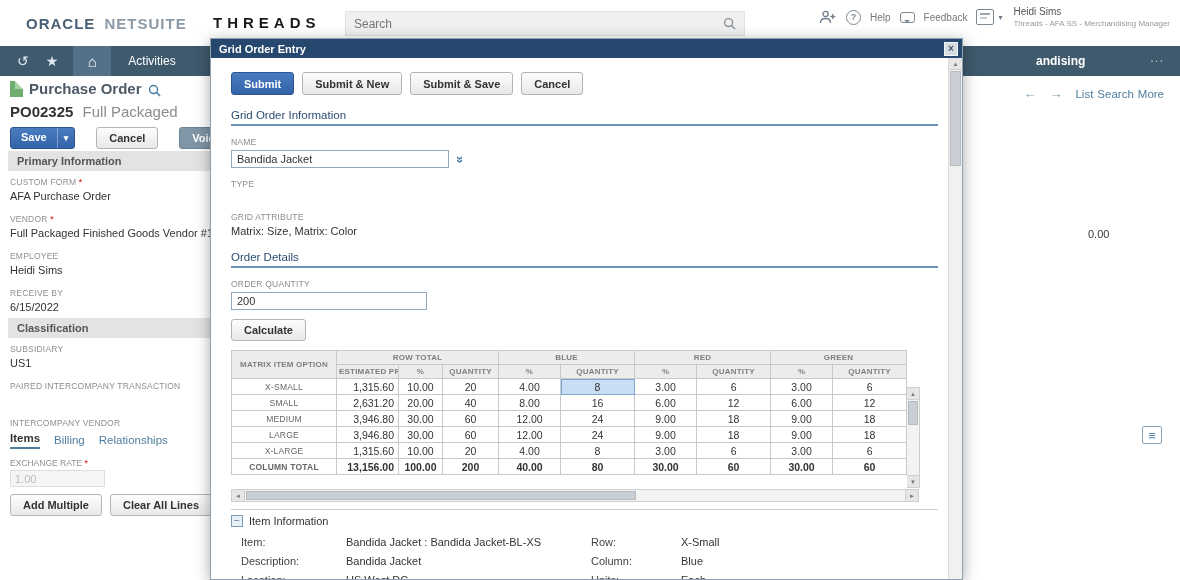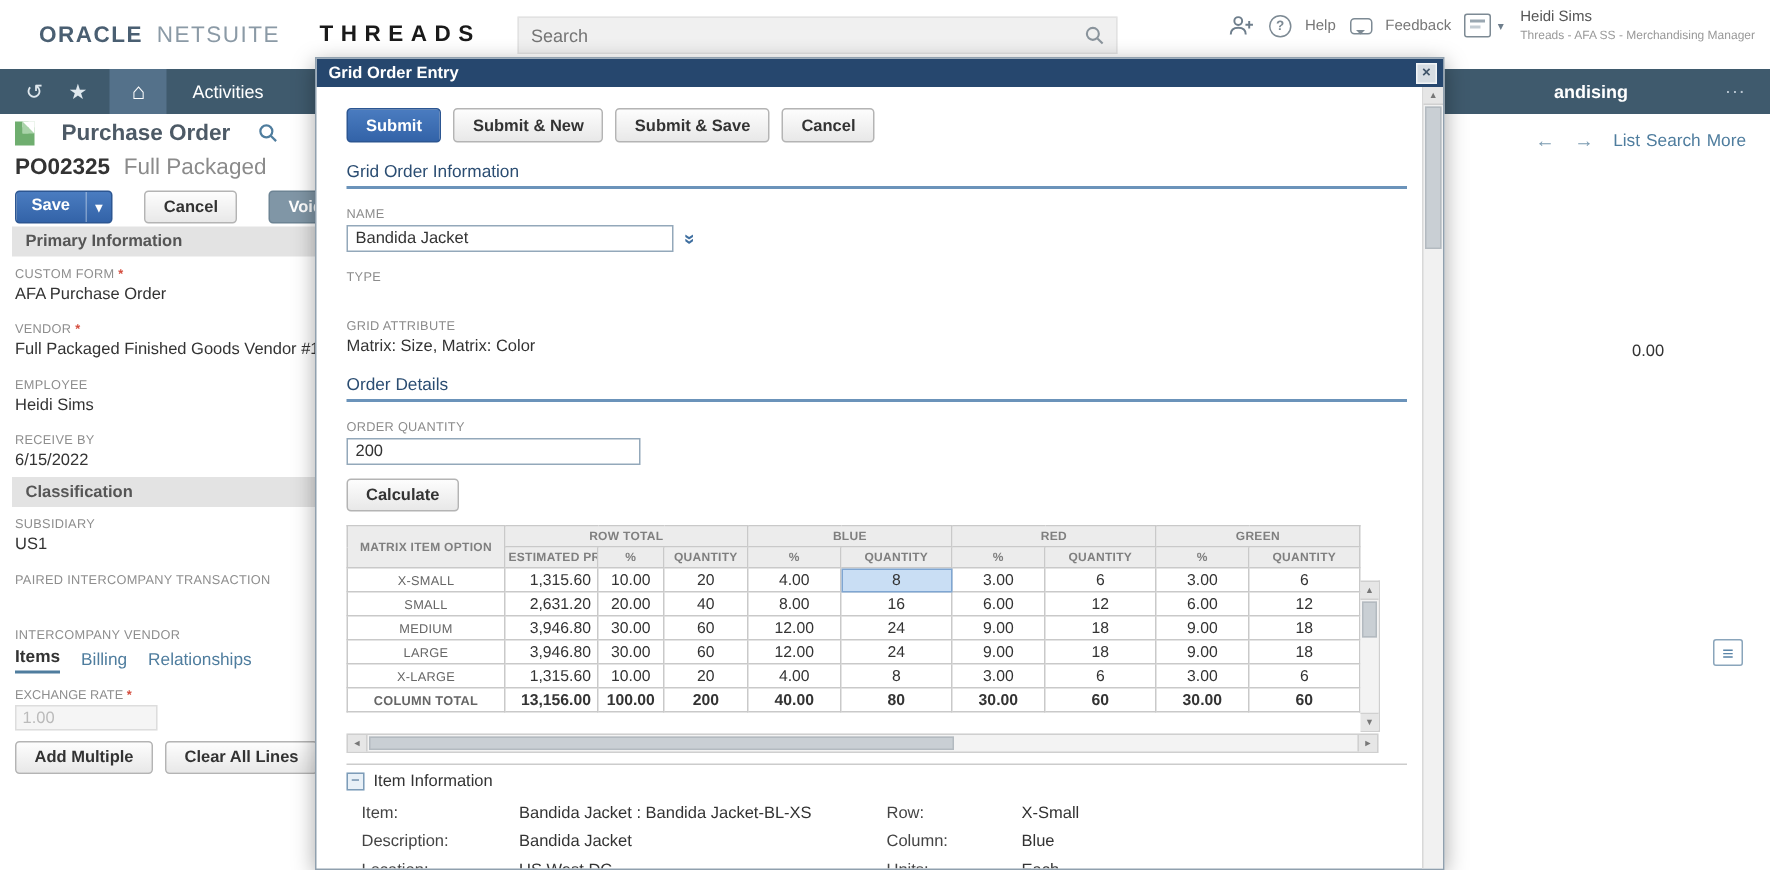--- a/index.html
+++ b/index.html
@@ -3,21 +3,21 @@
 <meta charset="utf-8">
 <style>
 *{margin:0;padding:0;box-sizing:border-box}
 html,body{width:1180px;height:580px;overflow:hidden;background:#fff;font-family:"Liberation Sans",sans-serif}
 .screen{position:relative;width:1180px;height:580px;background:#fff;overflow:hidden}
 
 
 .topbar{position:absolute;top:0;left:0;right:0;height:46px;background:#fff;z-index:3}
 .logo{position:absolute;left:26px;top:15px;font-size:15px;white-space:nowrap}
 .logo-oracle{color:#4a5f72;font-weight:bold;letter-spacing:1px}
-.logo-netsuite{color:#8b9aa6;font-weight:normal;margin-left:5px;letter-spacing:1px}
+.logo-netsuite{color:#8b9aa6;font-weight:bold;margin-left:5px;letter-spacing:1px}
 .company{position:absolute;left:213px;top:14px;font-size:15px;font-weight:bold;letter-spacing:5px;color:#1a1a1a}
 .searchbox{position:absolute;left:345px;top:11px;width:400px;height:25px;background:#f0f0f0;border:1px solid #e2e2e2;display:flex;align-items:center;padding:0 8px}
 .searchbox input{flex:1;border:none;background:transparent;font-size:12px;color:#555;outline:none;font-family:inherit}
 .mag{width:13px;height:13px;flex:0 0 auto}
 .topbar-right{position:absolute;right:10px;top:6px;display:flex;align-items:center;gap:9px}
 .tb-icon{width:18px;height:18px;display:flex;align-items:center;justify-content:center;color:#6e7e8c}
 .circle-q{width:15px;height:15px;border:1px solid #7d8a94;border-radius:50%;font-size:9px;font-weight:bold;color:#7d8a94;display:flex;align-items:center;justify-content:center}
 .bubble{width:15px;height:11px;border:1px solid #7d8a94;border-radius:3px;position:relative}
 .bubble:after{content:"";position:absolute;left:3px;bottom:-4px;border:3px solid transparent;border-top-color:#7d8a94}
 .tb-label{font-size:10px;color:#777}
@@ -32,21 +32,21 @@
 
 .navbar{position:absolute;top:46px;left:0;right:0;height:30px;background:#3f5a6d;z-index:2;display:flex;align-items:center}
 .nav-icon{color:#dfe8ee;font-size:14px;margin-left:17px;cursor:pointer}
 .home-tab{height:30px;width:38px;background:#54718a;display:flex;align-items:center;justify-content:center;margin-left:15px;color:#fff;font-size:15px;cursor:pointer}
 .nav-item{margin-left:17px;font-size:12px;color:#fff;cursor:pointer}
 .nav-right-trunc{position:absolute;left:1036px;top:8px;font-size:12px;color:#fff;font-weight:bold}
 .nav-overflow{position:absolute;right:16px;top:4px;color:#b9c6d1;font-size:13px;letter-spacing:1px}
 
 
 .bg-left{position:absolute;top:76px;left:0;width:234px;height:504px;overflow:hidden;z-index:1}
-.title-row{position:absolute;top:4px;left:10px;display:flex;align-items:center;gap:18px;white-space:nowrap}
+.title-row{position:absolute;top:4px;left:10px;display:flex;align-items:flex-end;gap:6px;white-space:nowrap}
 .doc-icon{width:13px;height:16px;background:#6fae6f;position:relative}
 .doc-icon:after{content:"";position:absolute;top:0;right:0;border:4px solid #fff;border-left-color:#a9d3a9;border-bottom-color:#a9d3a9}
 .page-title{font-size:15px;font-weight:bold;color:#4d5a66}
 .record-row{position:absolute;top:27px;left:10px;white-space:nowrap;font-size:15px}
 .record-id{font-weight:bold;color:#333}
 .record-suffix{color:#8b8b8b;margin-left:5px}
 .record-buttons{position:absolute;top:51px;left:10px;display:flex;gap:21px;white-space:nowrap}
 .btn{height:22px;padding:0 12px;font-size:11px;font-weight:bold;color:#333;background:linear-gradient(#fdfdfd,#e8e8e8);border:1px solid #b4b4b4;border-radius:3px;font-family:inherit;cursor:pointer;white-space:nowrap}
 .btn.primary{background:linear-gradient(#4a7cc0,#3363a8);color:#fff;border-color:#2c5692}
 .btn-save{display:inline-flex;align-items:stretch;height:22px;border-radius:3px;overflow:hidden;border:1px solid #2c5692;background:linear-gradient(#4a7cc0,#3363a8);color:#fff;font-weight:bold;font-size:11px;cursor:pointer}

